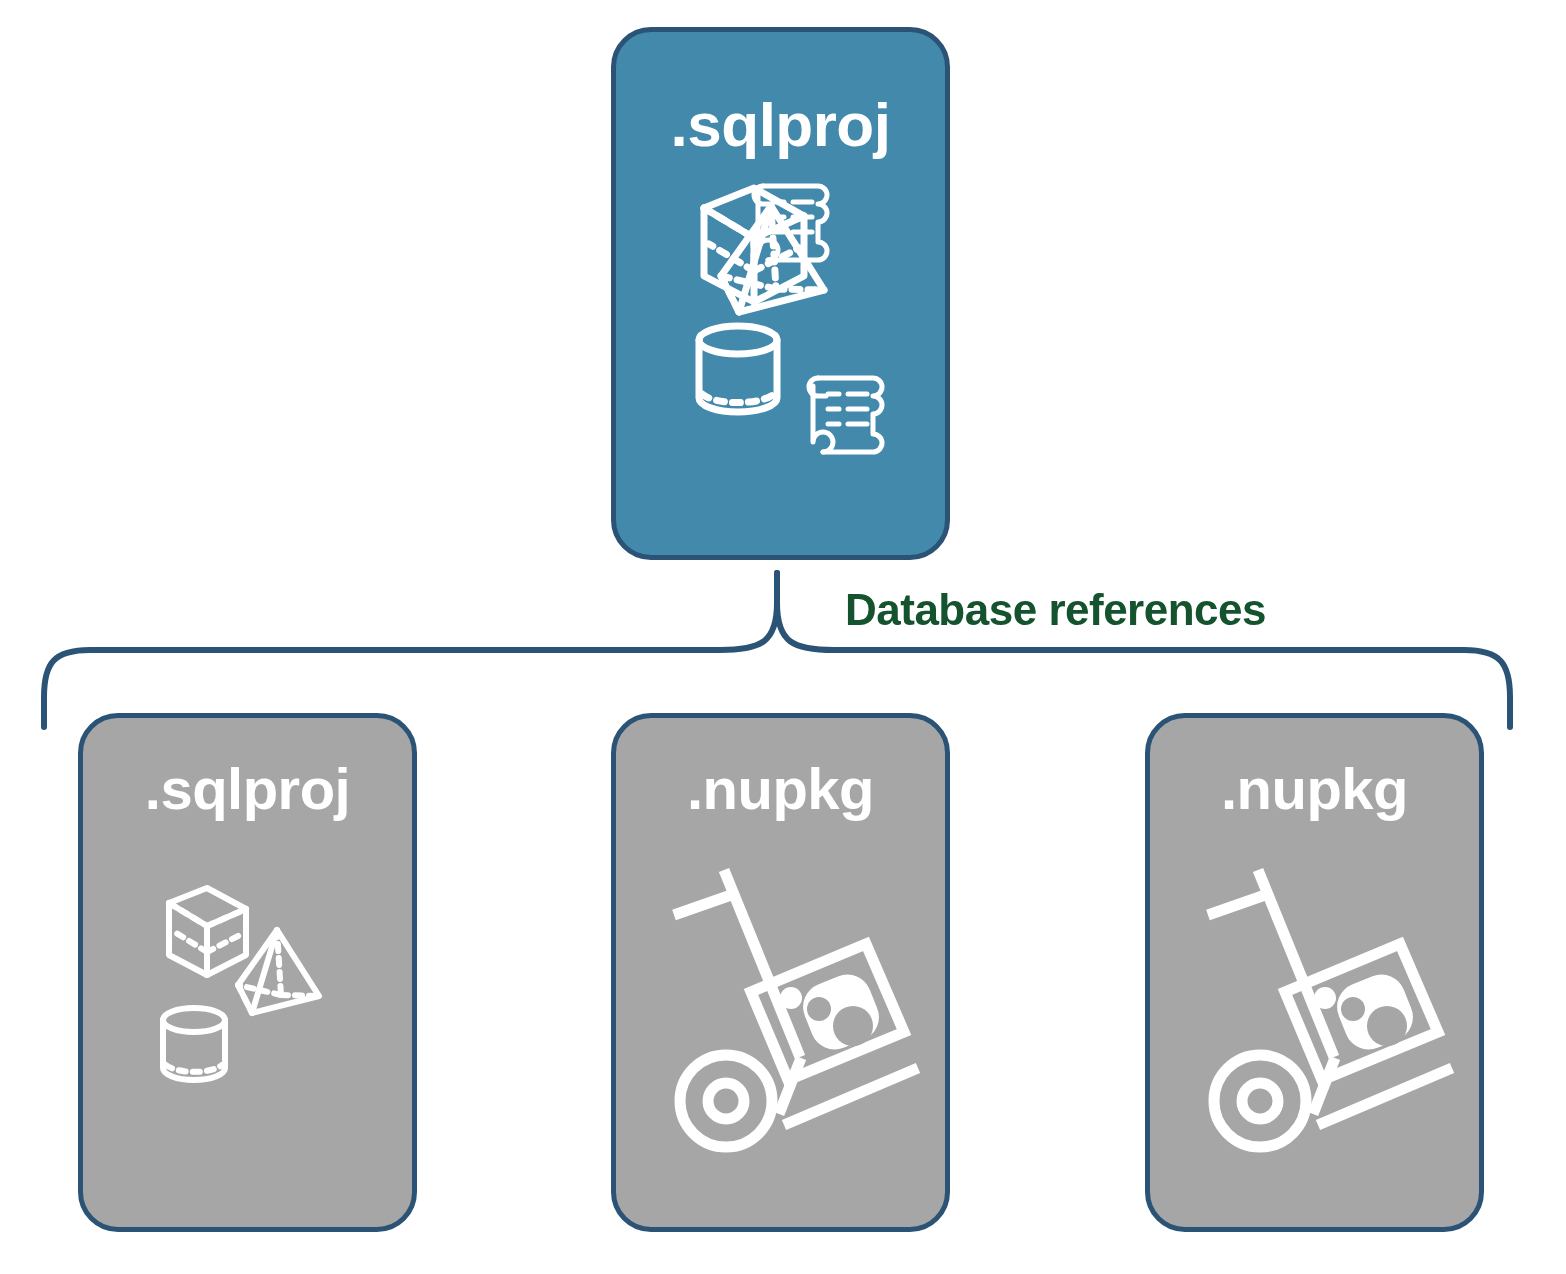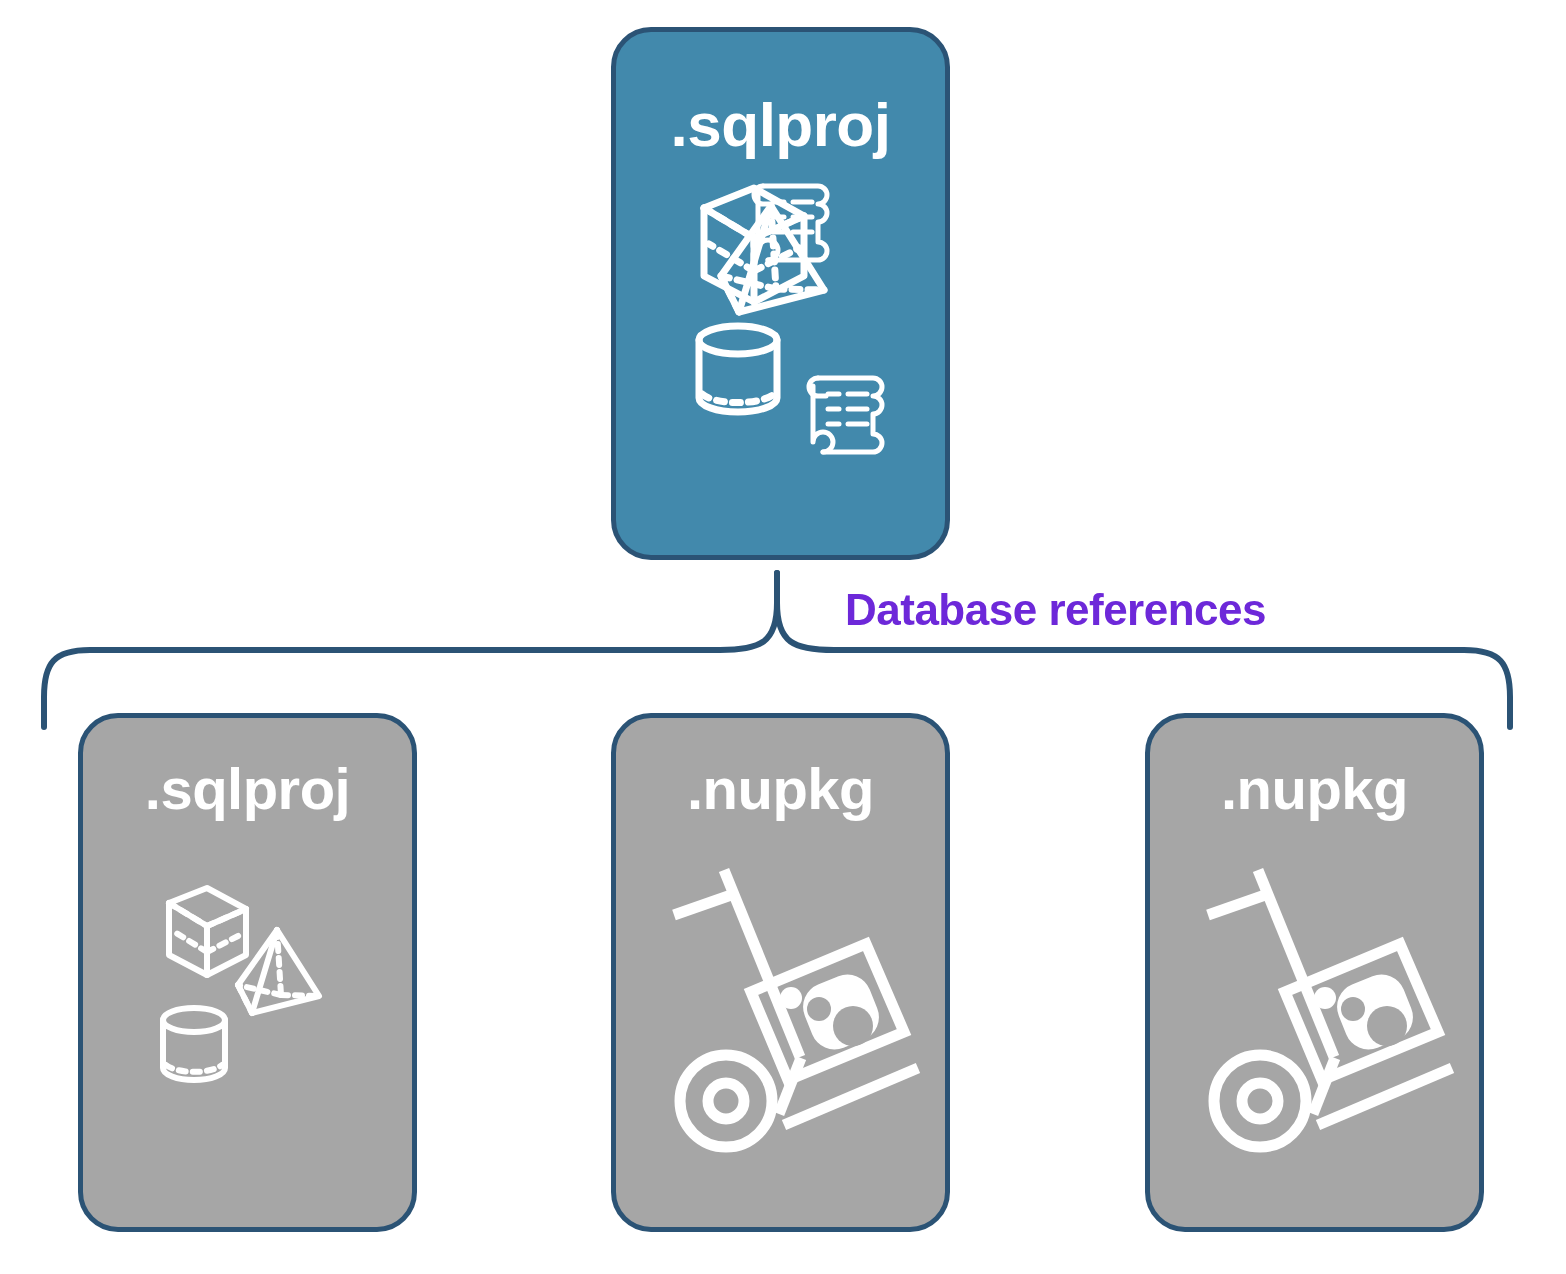--- a/index.html
+++ b/index.html
@@ -43,21 +43,21 @@
   .card-title.small { font-size: 58px; top: 42px; }
 
   .icon-area {
     position: absolute;
     left: 0;
     right: 0;
   }
 
   .brace-label {
     position: absolute;
-    color: #6d28d9;
+    color: #14532d;
     font-weight: bold;
     font-size: 44px;
     letter-spacing: -0.5px;
     line-height: 1;
     white-space: nowrap;
     user-select: none;
   }
 
   svg { display: block; overflow: visible; }
 </style>

